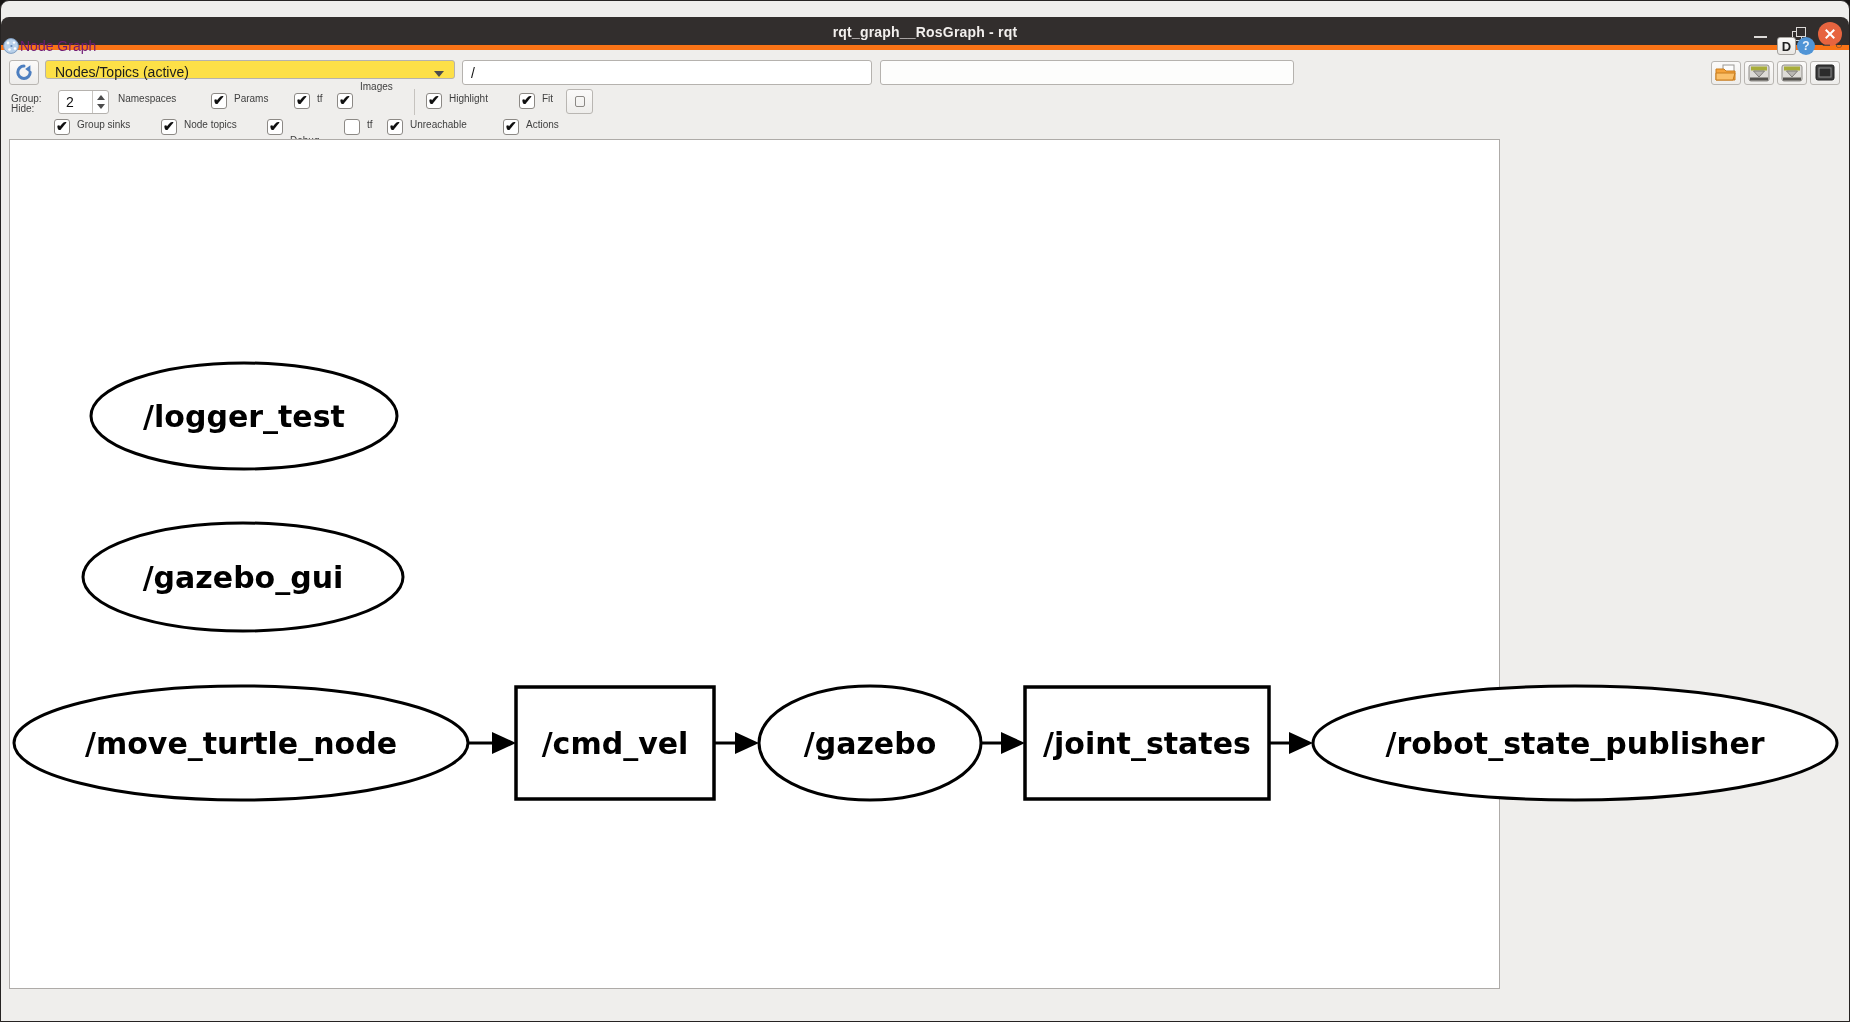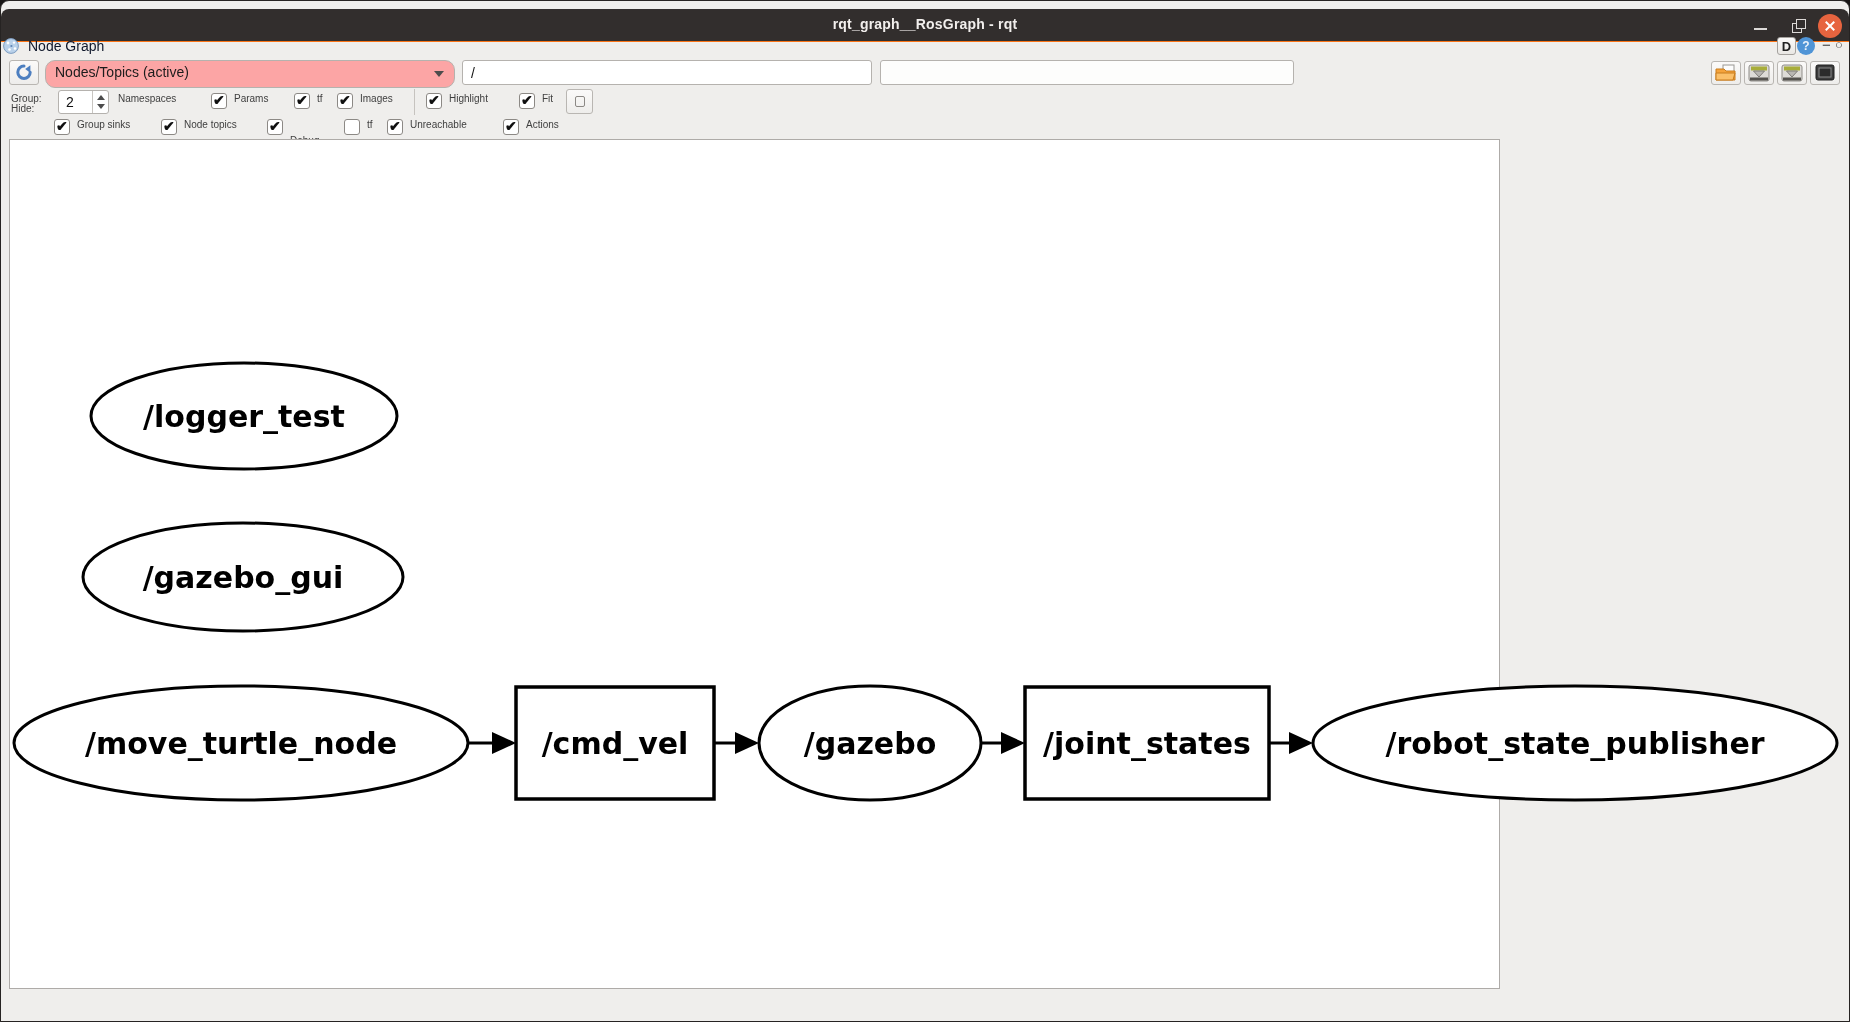--- a/index.html
+++ b/index.html
@@ -1,50 +1,50 @@
 <!DOCTYPE html>
 <html><head>
 <meta charset="utf-8">
 <style>
   * { margin:0; padding:0; box-sizing:border-box; }
   html,body { width:1850px; height:1022px; background:#181514; font-family:"Liberation Sans", sans-serif; }
   #window { position:absolute; left:0; top:0; width:1850px; height:1022px; background:#efeeec;
             border:1px solid #262322; border-radius:9px 9px 0 0; overflow:hidden; }
 
   
-  #titlebar { position:absolute; left:0; top:8px; width:100%; height:33px;
-              background:#322e2d; border-bottom:1px solid #f97316; border-radius:8px 8px 0 0; }
+  #titlebar { position:absolute; left:0; top:16px; width:100%; height:33px;
+              background:#322e2d; border-bottom:5px solid #f97316; border-radius:8px 8px 0 0; }
   #title-text { position:absolute; left:0; right:0; top:7px; text-align:center; color:#f2efed;
                 font-size:14px; font-weight:bold; letter-spacing:.2px; }
   .win-btn { position:absolute; top:5px; width:24px; height:24px; }
   #btn-min  { left:1748px; } #btn-rest { left:1786px; } #btn-close { left:1817px; }
   #btn-min span { position:absolute; left:5px; top:14px; width:13px; height:2px; background:#dcd9d7; }
   #btn-rest .sq1 { position:absolute; left:5px; top:9px; width:10px; height:10px; border:1.5px solid #dcd9d7; }
   #btn-rest .sq2 { position:absolute; left:9px; top:5px; width:10px; height:10px; border:1.5px solid #dcd9d7; background:#322e2d; }
   #btn-close { background:#e7643f; border-radius:50%; }
   #btn-close::before, #btn-close::after { content:""; position:absolute; left:11px; top:6px; width:2px; height:12px; background:#fff; }
   #btn-close::before { transform:rotate(45deg); } #btn-close::after { transform:rotate(-45deg); }
 
   
   #dock-header { position:absolute; left:0; top:34px; width:100%; height:22px; }
   #plugin-icon { position:absolute; left:2px; top:3px; }
-  #dock-title { position:absolute; left:19px; top:3px; font-size:14px; color:#0f172a;margin-left:8px; }
+  #dock-title { position:absolute; left:19px; top:3px; font-size:14px; color:#701a75; }
   #dock-badge { position:absolute; left:1776px; top:2px; width:19px; height:18px; border:1px solid #a5a29e;
                 border-radius:3px; background:linear-gradient(#fbfaf9,#e9e7e4); text-align:center;
                 font-size:13px; font-weight:bold; color:#222; line-height:17px; }
   #dock-help { position:absolute; left:1796px; top:2px; width:18px; height:18px; border-radius:50%;
                background:#4f94d6; color:#eaf2fa; text-align:center; font-size:12px; font-weight:bold; line-height:18px; }
   #dock-min  { position:absolute; left:1821px; top:1px; font-size:15px; color:#3a3a3a; }
   #dock-close{ position:absolute; left:1834px; top:2px; font-size:13px; color:#3a3a3a; }
 
   
   .btn { border:1px solid #b9b6b2; border-radius:3px; background:linear-gradient(#fbfaf9,#eeedeb); }
   #refresh-btn { position:absolute; left:8px; top:59px; width:30px; height:25px; }
-  #combo { position:absolute; left:44px; top:59px; width:410px; height:28px; background:#fca5a5;
-           border:1px solid #b5b2ae; border-radius:10px; font-size:14px; color:#1c1c1c;
+  #combo { position:absolute; left:44px; top:59px; width:410px; height:19px; background:#fde047;
+           border:1px solid #b5b2ae; border-radius:3px; font-size:14px; color:#1c1c1c;
            padding:3px 0 0 9px; }
   #combo-arrow { position:absolute; right:10px; top:10px; width:0; height:0;
                  border-left:5px solid transparent; border-right:5px solid transparent; border-top:6px solid #4c4c4c; }
   .tfield { position:absolute; top:59px; height:25px; background:#fff; border:1px solid #b5b2ae;
             border-radius:3px; font-size:14px; color:#111; padding:0 8px; font-family:"Liberation Sans",sans-serif; }
   #filter1 { left:461px;  width:410px; }
   #filter2 { left:879px;  width:414px; background:#fdfdfc; }
   .tool-ico { position:absolute; top:60px; width:30px; height:24px; }
   #btn-open { left:1710px; } #btn-save-dot { left:1743px; } #btn-save-svg { left:1776px; } #btn-save-img { left:1809px; }
 
@@ -154,21 +154,21 @@
   </div>
   <div class="rowlabel" style="left:117px; top:92px;">Namespaces</div>
 
   <div class="cb checked" style="left:210px; top:92px;"></div>
   <div class="rowlabel" style="left:233px; top:92px;">Params</div>
 
   <div class="cb checked" style="left:293px; top:92px;"></div>
   <div class="rowlabel" style="left:316px; top:92px;">tf</div>
 
   <div class="cb checked" style="left:336px; top:92px;"></div>
-  <div class="rowlabel" style="left:359px; top:92px;">Images</div>
+  <div class="rowlabel" style="left:359px; top:80px;">Images</div>
 
   <div id="sep-row2"></div>
 
   <div class="cb checked" style="left:425px; top:92px;"></div>
   <div class="rowlabel" style="left:448px; top:92px;">Highlight</div>
 
   <div class="cb checked" style="left:518px; top:92px;"></div>
   <div class="rowlabel" style="left:541px; top:92px;">Fit</div>
 
   <div id="fit-btn" class="btn">

